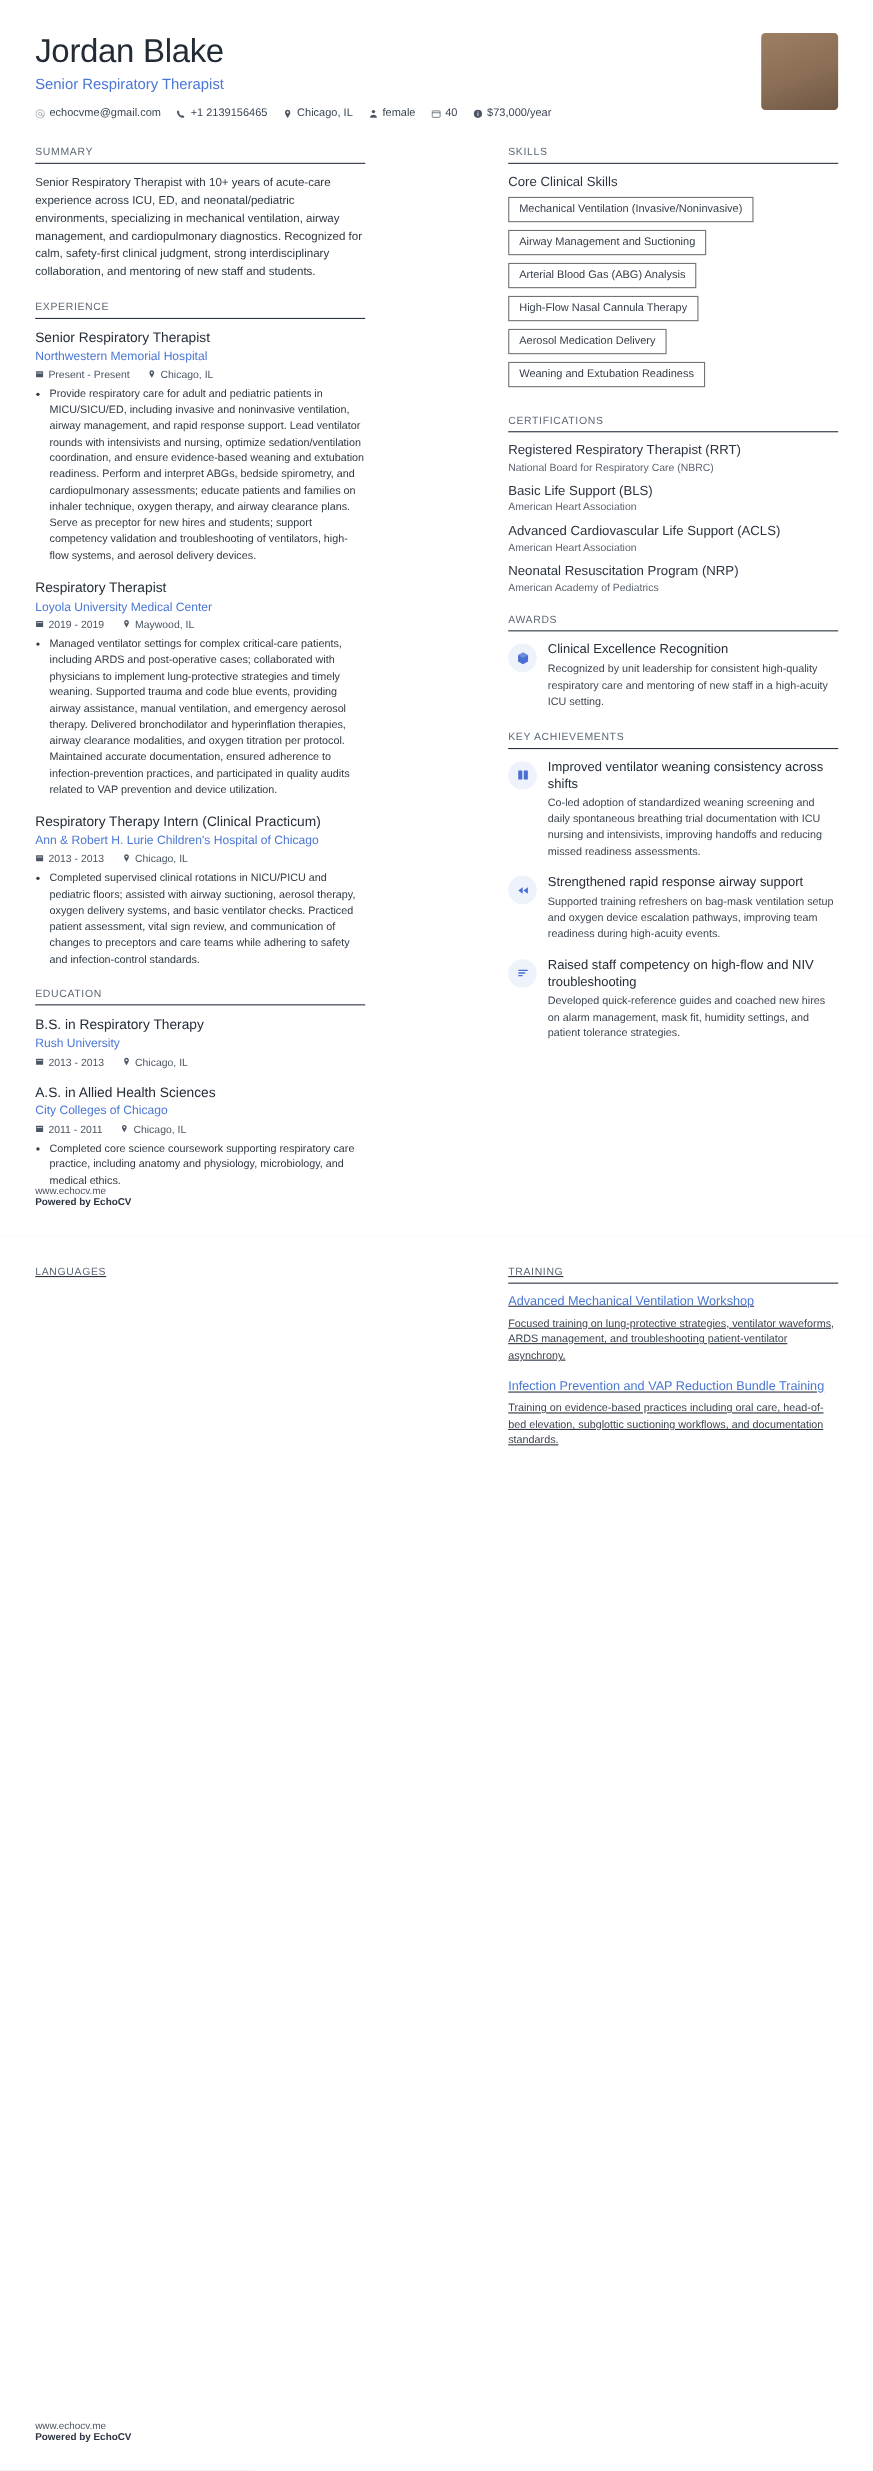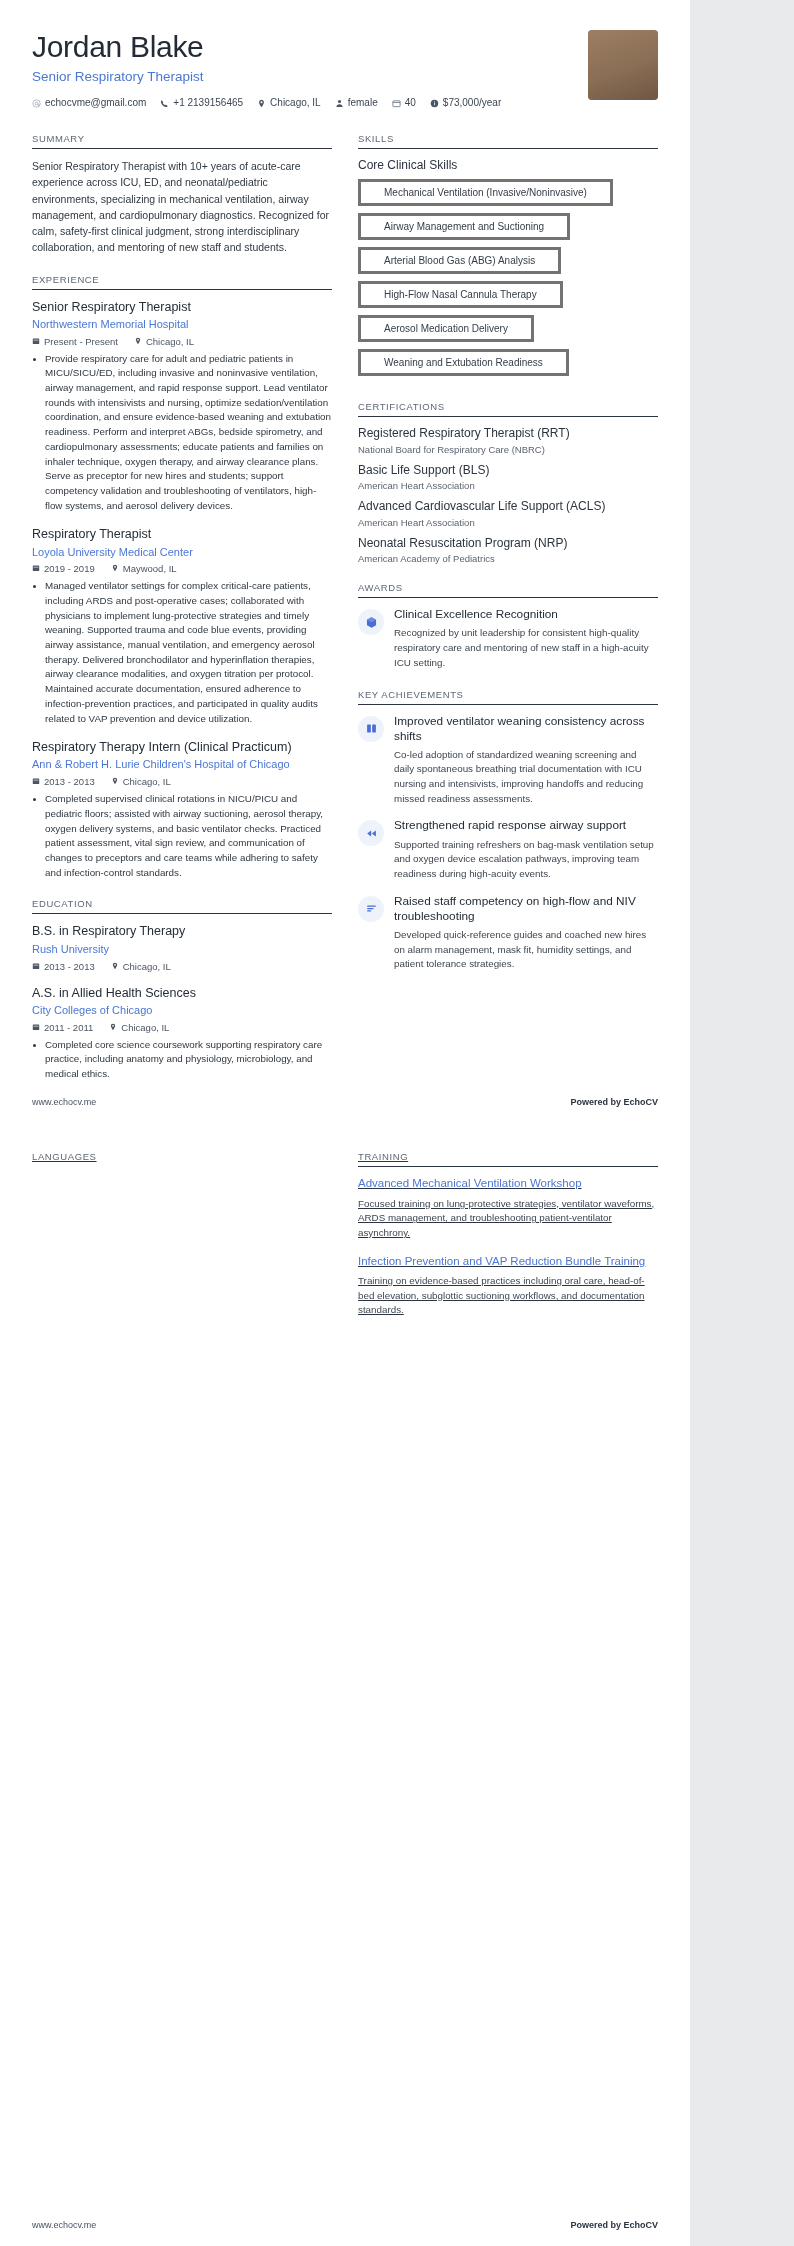--- a/index.html
+++ b/index.html
@@ -6,21 +6,21 @@
   html, body { margin:0; padding:0; }
   body {
     width: 794px;
     background: #e9eaec;
     font-family: "Liberation Sans", sans-serif;
     color: #2b3440;
     -webkit-font-smoothing: antialiased;
   }
   .page {
     position: relative;
-    width: 690px;
+    width: 794px;
     background: #ffffff;
     overflow: hidden;
   }
   .page-1 { height: 1123px; }
   .page-2 { height: 1123px; }
   .page-gap { height: 0px; background: #e9eaec; }
 
   
   .hdr { padding: 30px 32px 0 32px; display:flex; justify-content:space-between; align-items:flex-start; }
   .hdr-left { flex: 1 1 auto; min-width: 0; }
@@ -91,22 +91,22 @@
     line-height: 1.5;
     color: #2f3842;
     margin-bottom: 3px;
   }
   .bullets li::marker { font-size: 9px; }
 
   
   .skills-group-title { font-size: 12px; color: #2b3440; margin-bottom: 7px; }
   .tag {
     display: inline-block;
-    border: 3px solid #737373;
-    padding: 5px 23px;
+    border: 1px solid #737373;
+    padding: 5px 9px;
     font-size: 10px;
     color: #343d48;
     margin: 0 0 7px 0;
     line-height: 1.1;
     background: #fff;
   }
   .tag-wrap { display: block; }
   .tag-row { display: block; }
 
   
@@ -128,23 +128,23 @@
   .ach-desc { font-size: 9.8px; line-height: 1.5; color: #3d4651; }
 
   
   .train { margin-bottom: 13px; }
   .train-title { font-size: 11.5px; color: #4a77d4; line-height: 1.35; margin-bottom: 5px; }
   .train-desc { font-size: 9.8px; line-height: 1.5; color: #3d4651; }
 
   
   .footer {
     position: absolute;
-    left: 32px; right: 32px; bottom: 16px;
+    left: 32px; right: 32px; bottom: 26px;
     display: flex; justify-content: space-between; align-items: flex-start;
-    font-size: 9px; color: #4a5360;
+    font-size: 9px; color: #4a5360; flex-direction: column;
   }
   .footer .brand { font-weight: 700; font-size: 9px; color: #2b3440; }
 
   
   .p2-left-label { font-size: 9.5px; letter-spacing:0.6px; color:#5c6775; text-transform:uppercase; }
 </style>
 </head>
 <body>
 
 <div class="page page-1">

